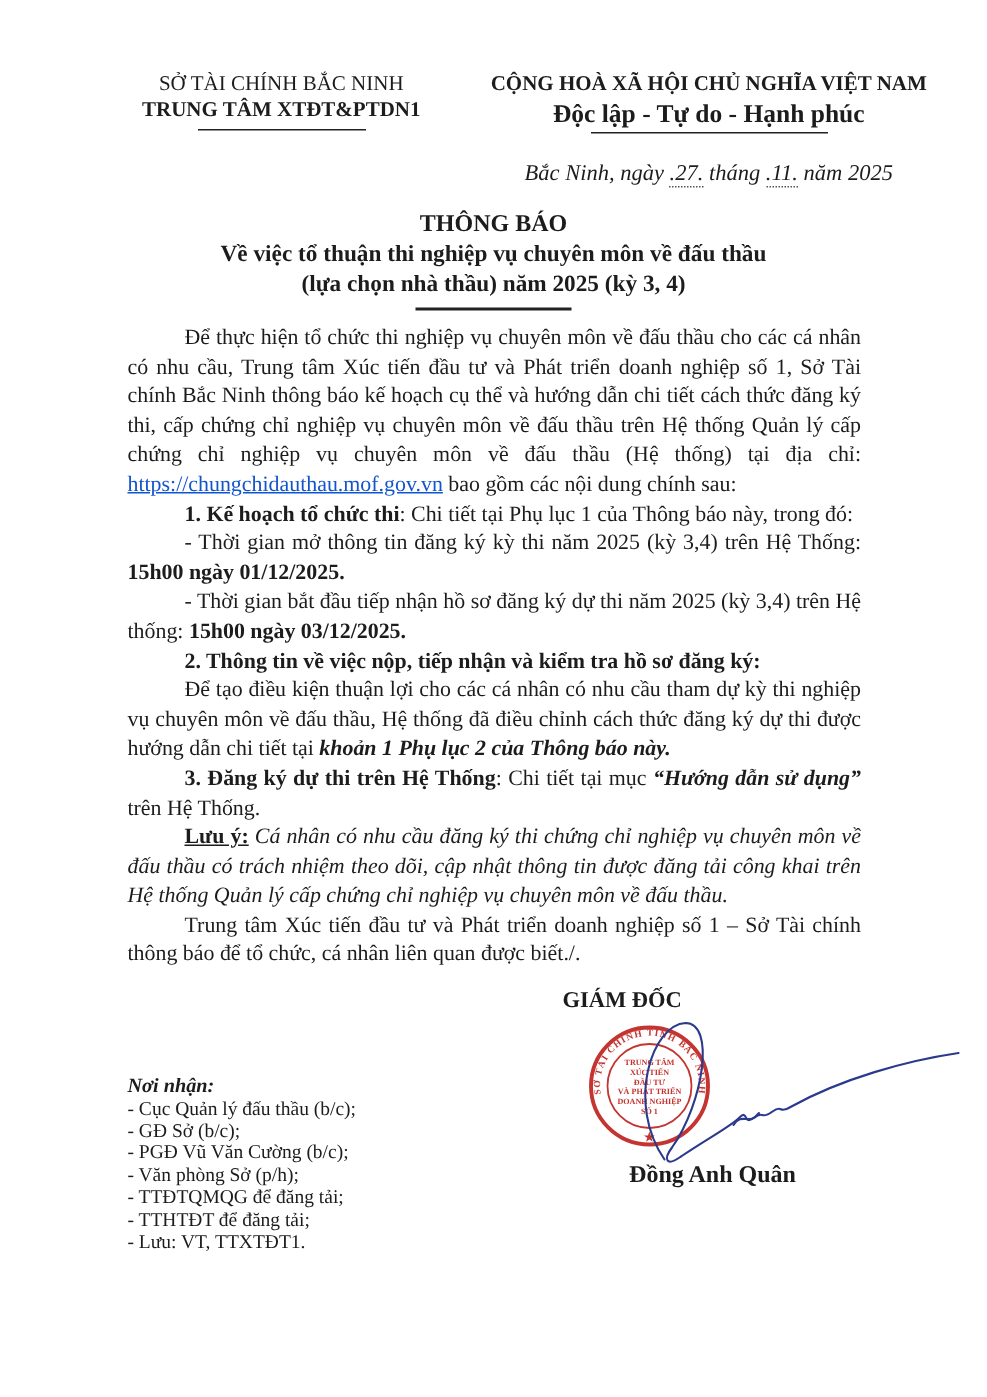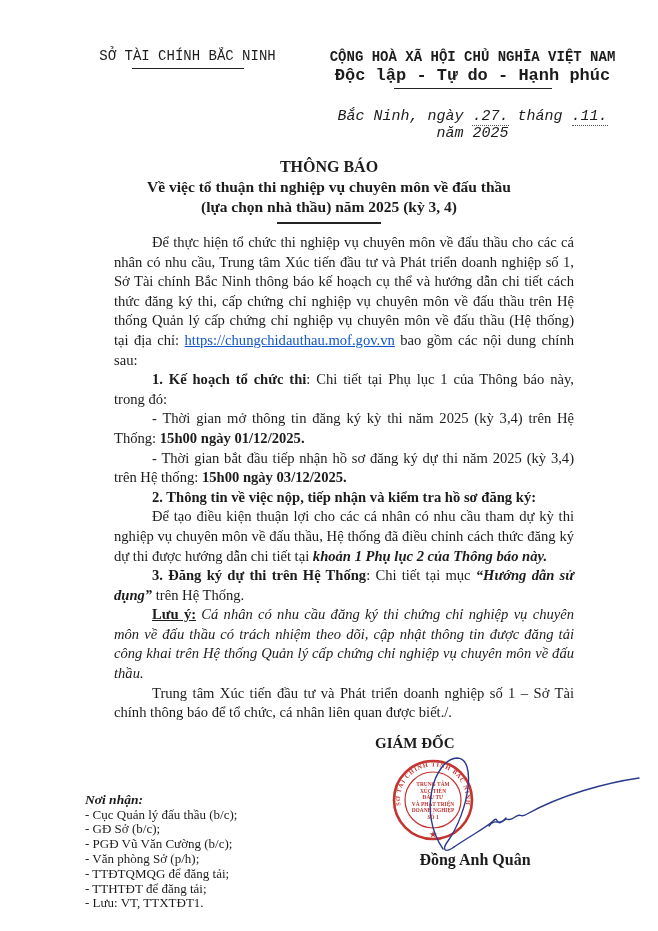--- a/index.html
+++ b/index.html
@@ -1,38 +1,38 @@
 <!DOCTYPE html>
 <html><head>
 <meta charset="utf-8">
 <style>
   html,body{margin:0;padding:0;background:#e8e8e8;}
   .page{
     width:658px;height:931px;background:#ffffff;position:relative;overflow:hidden;
     font-family:"Liberation Serif","DejaVu Serif",serif;color:#1c1c1c;margin:0 auto;
   }
   
-  .header{display:flex;padding-top:48px;font-family:Liberation Mono, monospace;}
+  .header{display:flex;padding-top:48px;}
   .h-left{width:320px;box-sizing:border-box;padding-left:55px;text-align:center;}
   .h-right{flex:1;box-sizing:border-box;padding-right:33px;text-align:center;}
   .h-org{font-size:14px;line-height:17px;}
   .h-org-b{font-size:14px;font-weight:bold;line-height:18px;}
   .h-motto{font-size:17px;font-weight:bold;line-height:19px;}
   .h-rule{border-bottom:1.5px solid #222;width:112px;margin:3px auto 0;}
   .h-rule-r{border-bottom:1.5px solid #222;width:158px;margin:3px auto 0;}
   .doc-number{margin-top:23px;font-size:15px;}
   .date-line{margin-top:19px;font-style:italic;font-size:15px;}
   .dotted{border-bottom:1px dotted #555;}
   
   .title-block{text-align:center;margin-top:15px;}
   .title-main{font-size:16px;font-weight:bold;line-height:20px;}
   .title-sub{font-size:15.5px;font-weight:bold;line-height:19.5px;}
   .title-rule{width:104px;border-bottom:2px solid #222;margin:6px auto 0;}
   
-  .body-text{padding:9px 84px 0 85px;margin-left:29px;}
+  .body-text{padding:9px 84px 0 85px;}
   p.para{margin:0;text-align:justify;text-indent:38px;font-size:14.6px;line-height:19.6px;}
   .sp{margin-top:5px;}
   .b{font-weight:bold;}
   .i{font-style:italic;}
   .bi{font-weight:bold;font-style:italic;}
   .bu{font-weight:bold;text-decoration:underline;}
   a.link{color:#1155cc;text-decoration:underline;cursor:pointer;}
   
   .footer{position:relative;margin-top:8px;height:250px;padding:0 84px 0 85px;}
   .recipients{position:absolute;left:85px;top:26px;font-size:13px;line-height:14.8px;margin-top:36px;}
@@ -45,20 +45,21 @@
   .sig-svg{position:absolute;left:347px;top:18px;}
 </style>
 </head>
 <body>
 
 <div class="page">
 
   <div class="header">
     <div class="h-left">
       <div class="h-org">SỞ TÀI CHÍNH BẮC NINH</div>
+      <div class="h-org-b">TRUNG TÂM XTĐT&amp;PTDN1</div>
       <div class="h-rule"></div>
     </div>
     <div class="h-right">
       <div class="h-org-b">CỘNG HOÀ XÃ HỘI CHỦ NGHĨA VIỆT NAM</div>
       <div class="h-motto">Độc lập - Tự do - Hạnh phúc</div>
       <div class="h-rule-r"></div>
       <div class="date-line"><span>Bắc Ninh, ngày </span><span class="dotted">.27.</span><span> tháng </span><span class="dotted">.11.</span><span> năm 2025</span></div>
     </div>
   </div>
 

